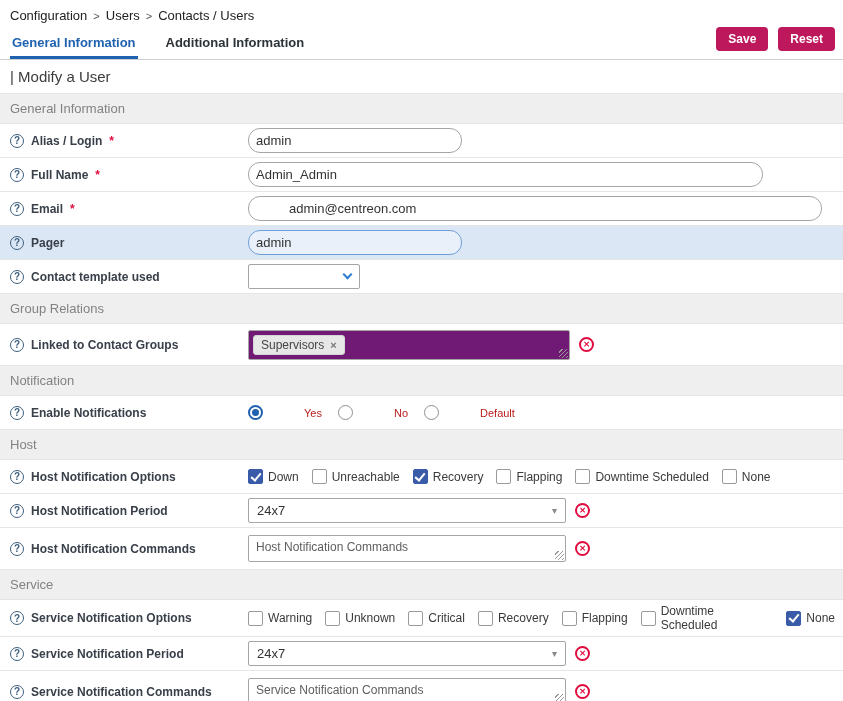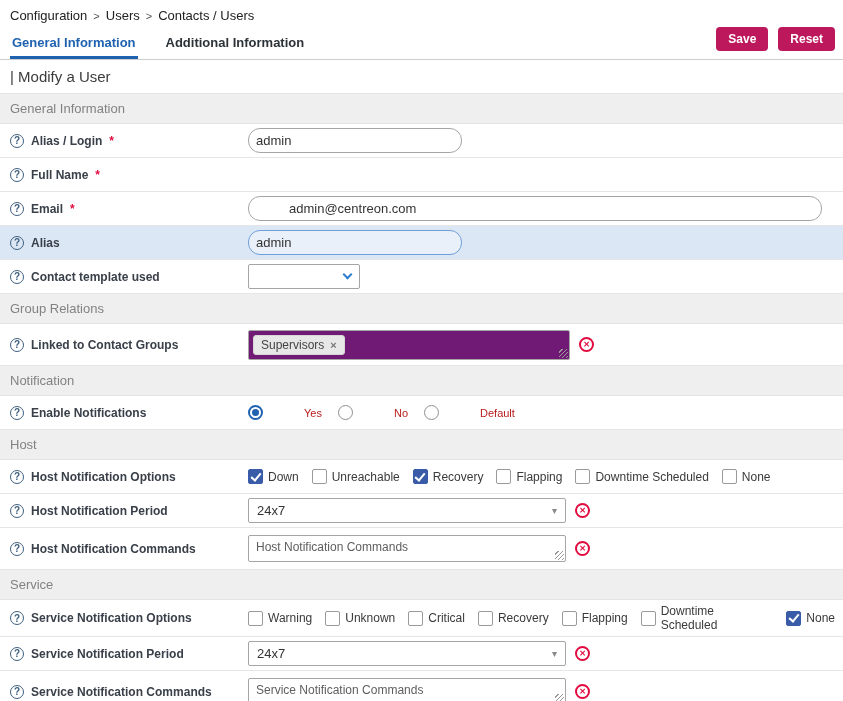--- a/index.html
+++ b/index.html
@@ -131,37 +131,40 @@
     <input class="text-input w214" value="admin" style="">
   </div>
 </div>
 
 <div class="row">
   <div class="label-cell">
     <span class="help-icon">?</span>
     <span class="label">Full Name</span>
     <span class="req">*</span>
   </div>
+  <div class="input-cell">
+    <input class="text-input w515" value="Admin_Admin" style="">
+  </div>
 </div>
 
 <div class="row">
   <div class="label-cell">
     <span class="help-icon">?</span>
     <span class="label">Email</span>
     <span class="req">*</span>
   </div>
   <div class="input-cell">
     <input class="text-input w574" value="admin@centreon.com" style="">
   </div>
 </div>
 
 <div class="row highlight">
   <div class="label-cell">
     <span class="help-icon">?</span>
-    <span class="label">Alias</span>
+    <span class="label">Pager</span>
   </div>
   <div class="input-cell">
     <input class="text-input w214 focused" value="admin" style="">
   </div>
 </div>
 
 <div class="row">
   <div class="label-cell">
     <span class="help-icon">?</span>
     <span class="label">Contact template used</span>

